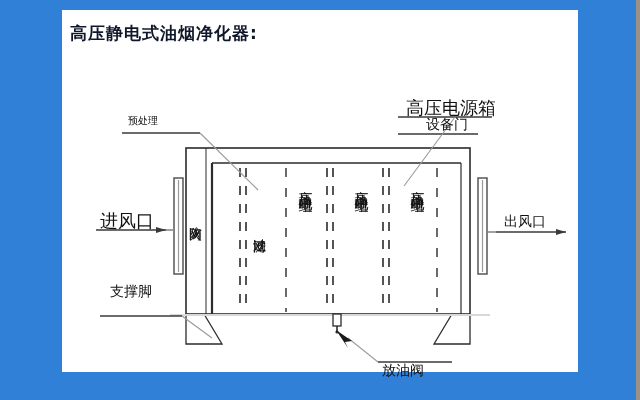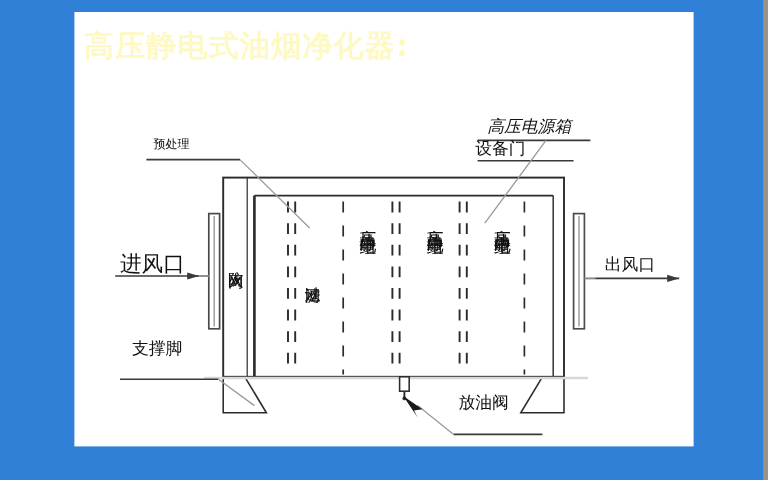--- a/index.html
+++ b/index.html
@@ -14,21 +14,21 @@
   .edge-strip{position:absolute;right:0;top:0;width:4px;height:400px;background:#9a9288;}
 
   
   .panel{
     position:absolute;left:62px;top:10px;width:516px;height:362px;
     background:#ffffff;
   }
 
   .title{
     position:absolute;left:8px;top:14px;
-    font-size:25px;font-weight:bold;color:#fef9c3;
+    font-size:17px;font-weight:bold;color:#0f172a;
     letter-spacing:1px;white-space:nowrap;
     font-family:"DejaVu Sans",sans-serif;
   }
 
   
   svg.draw{position:absolute;left:0;top:0;width:640px;height:400px;}
 
   
   .lbl{
     position:absolute;font-size:13px;color:#111;white-space:nowrap;
@@ -111,31 +111,31 @@
     <line x1="100" y1="316" x2="182" y2="316" stroke="#3a3a3a" stroke-width="1.3"></line>
     <line x1="182" y1="316" x2="212" y2="338" stroke="#9a9a9a" stroke-width="1.1"></line>
 
     <line x1="378" y1="362" x2="452" y2="362" stroke="#3a3a3a" stroke-width="1.3"></line>
     <line x1="378" y1="362" x2="348" y2="338" stroke="#9a9a9a" stroke-width="1.1"></line>
     <polygon points="336,330 352,341 345,342 348,348" fill="#1a1a1a"></polygon>
   </svg>
 
   <div class="lbl" style="left:128px;top:116px;font-size:10px;">预处理</div>
 
-  <div class="lbl" style="left:406px;top:99px;font-size:14px;font-style:italic;">高压电源箱</div>
+  <div class="lbl" style="left:406px;top:99px;font-size:18px;">高压电源箱</div>
 
-  <div class="lbl" style="left:396px;top:117px;font-size:14px;text-align:right;">设备门</div>
+  <div class="lbl" style="left:426px;top:117px;font-size:14px;text-align:right;">设备门</div>
 
   <div class="lbl" style="left:100px;top:212px;font-size:18px;">进风口</div>
 
   <div class="lbl" style="left:504px;top:214px;font-size:14px;">出风口</div>
 
   <div class="lbl" style="left:110px;top:284px;font-size:14px;">支撑脚</div>
 
-  <div class="lbl" style="left:382px;top:329px;font-size:14px;">放油阀</div>
+  <div class="lbl" style="left:382px;top:363px;font-size:14px;">放油阀</div>
 
   <div class="vtext small" style="left:188px;top:216px;">防火网</div>
 
   <div class="vtext small" style="left:252px;top:228px;">过滤网</div>
 
   <div class="vtext" style="left:298px;top:180px;">高压静电组</div>
 
   <div class="vtext" style="left:354px;top:180px;">高压静电组</div>
 
   <div class="vtext" style="left:410px;top:180px;">高压静电组</div>

